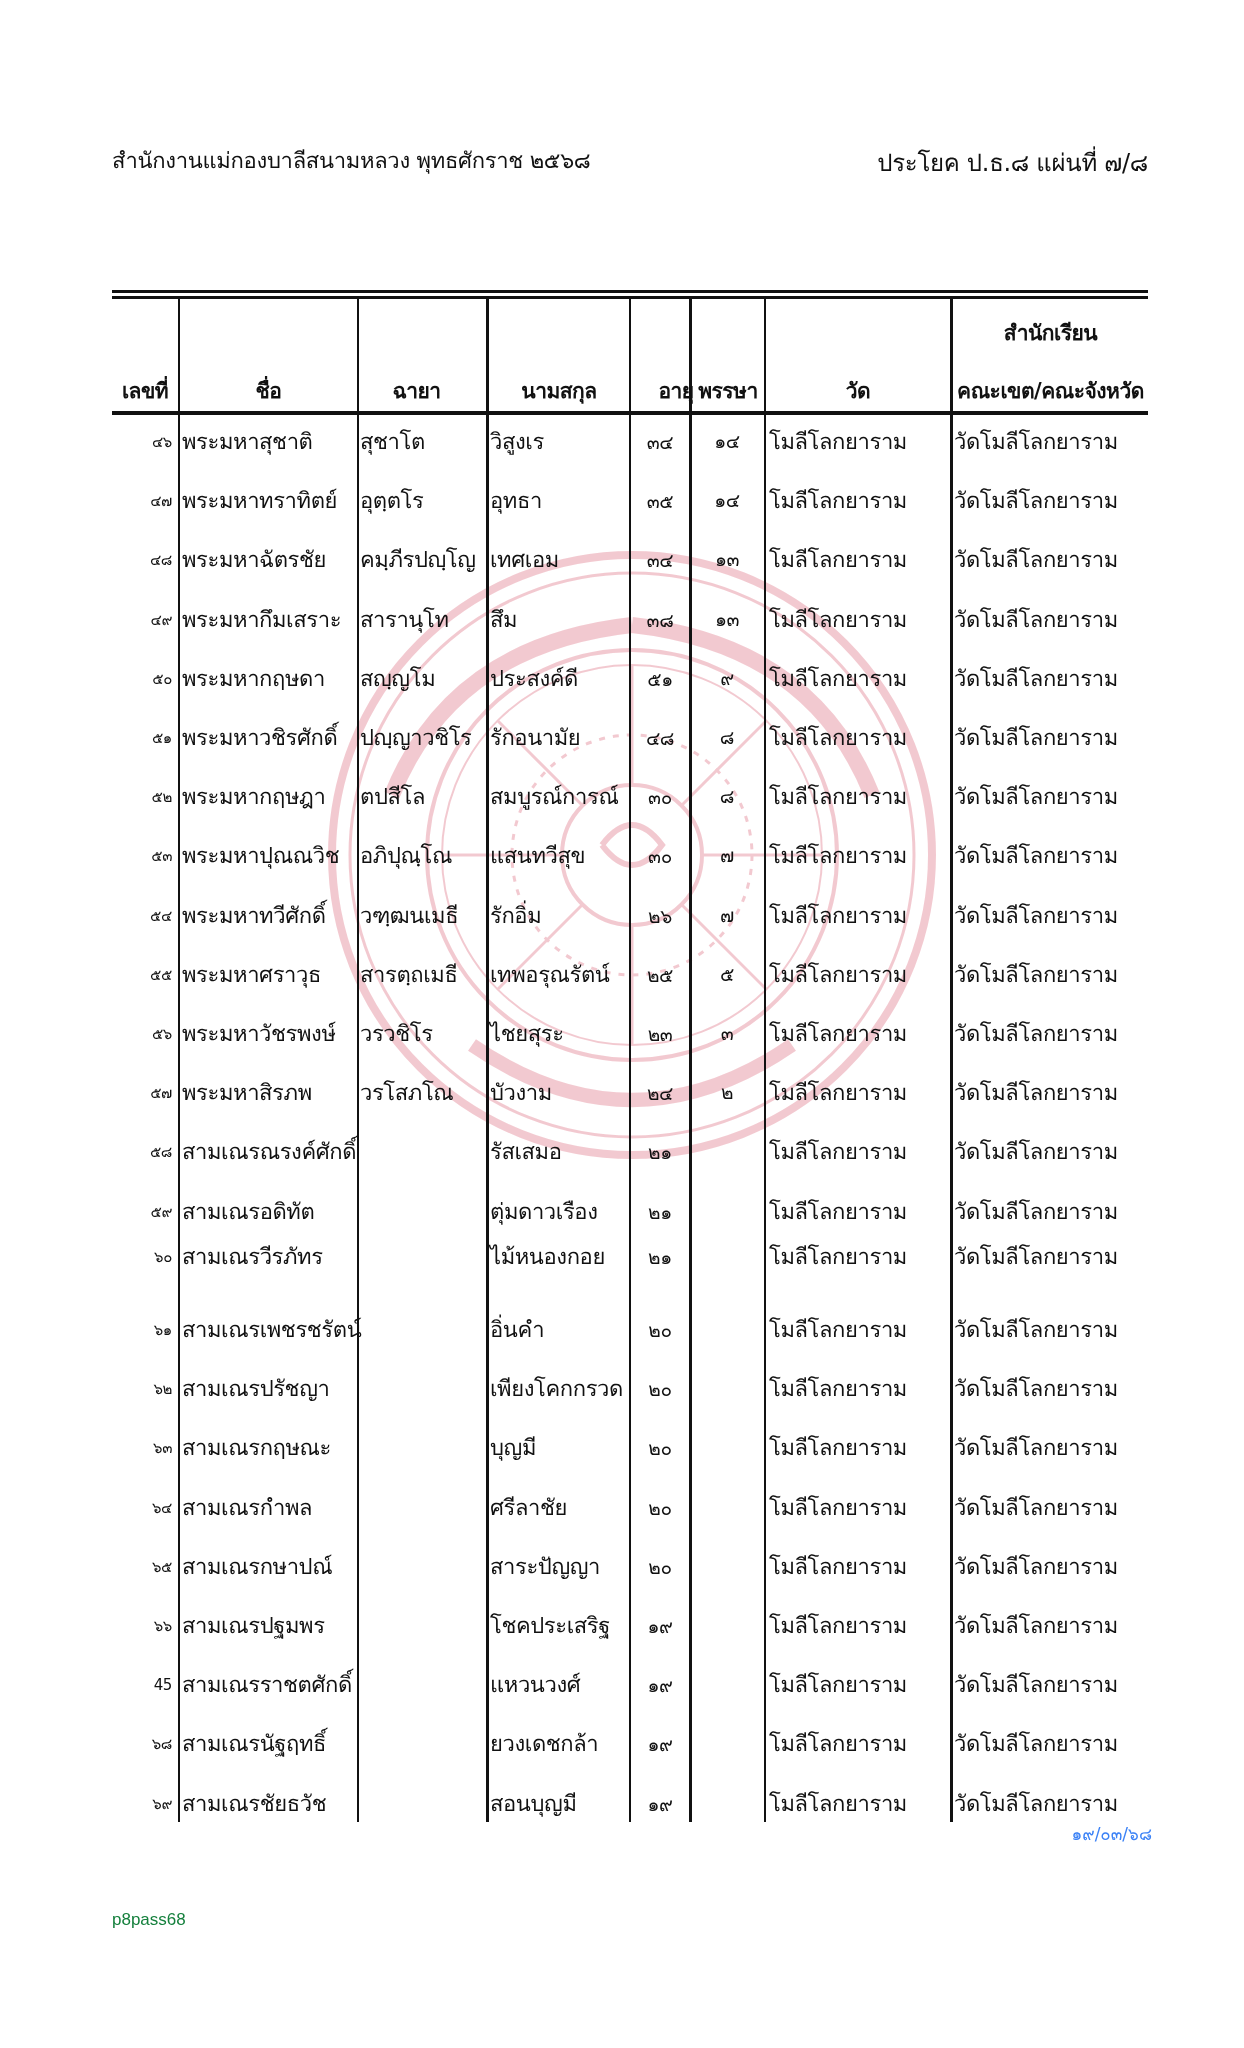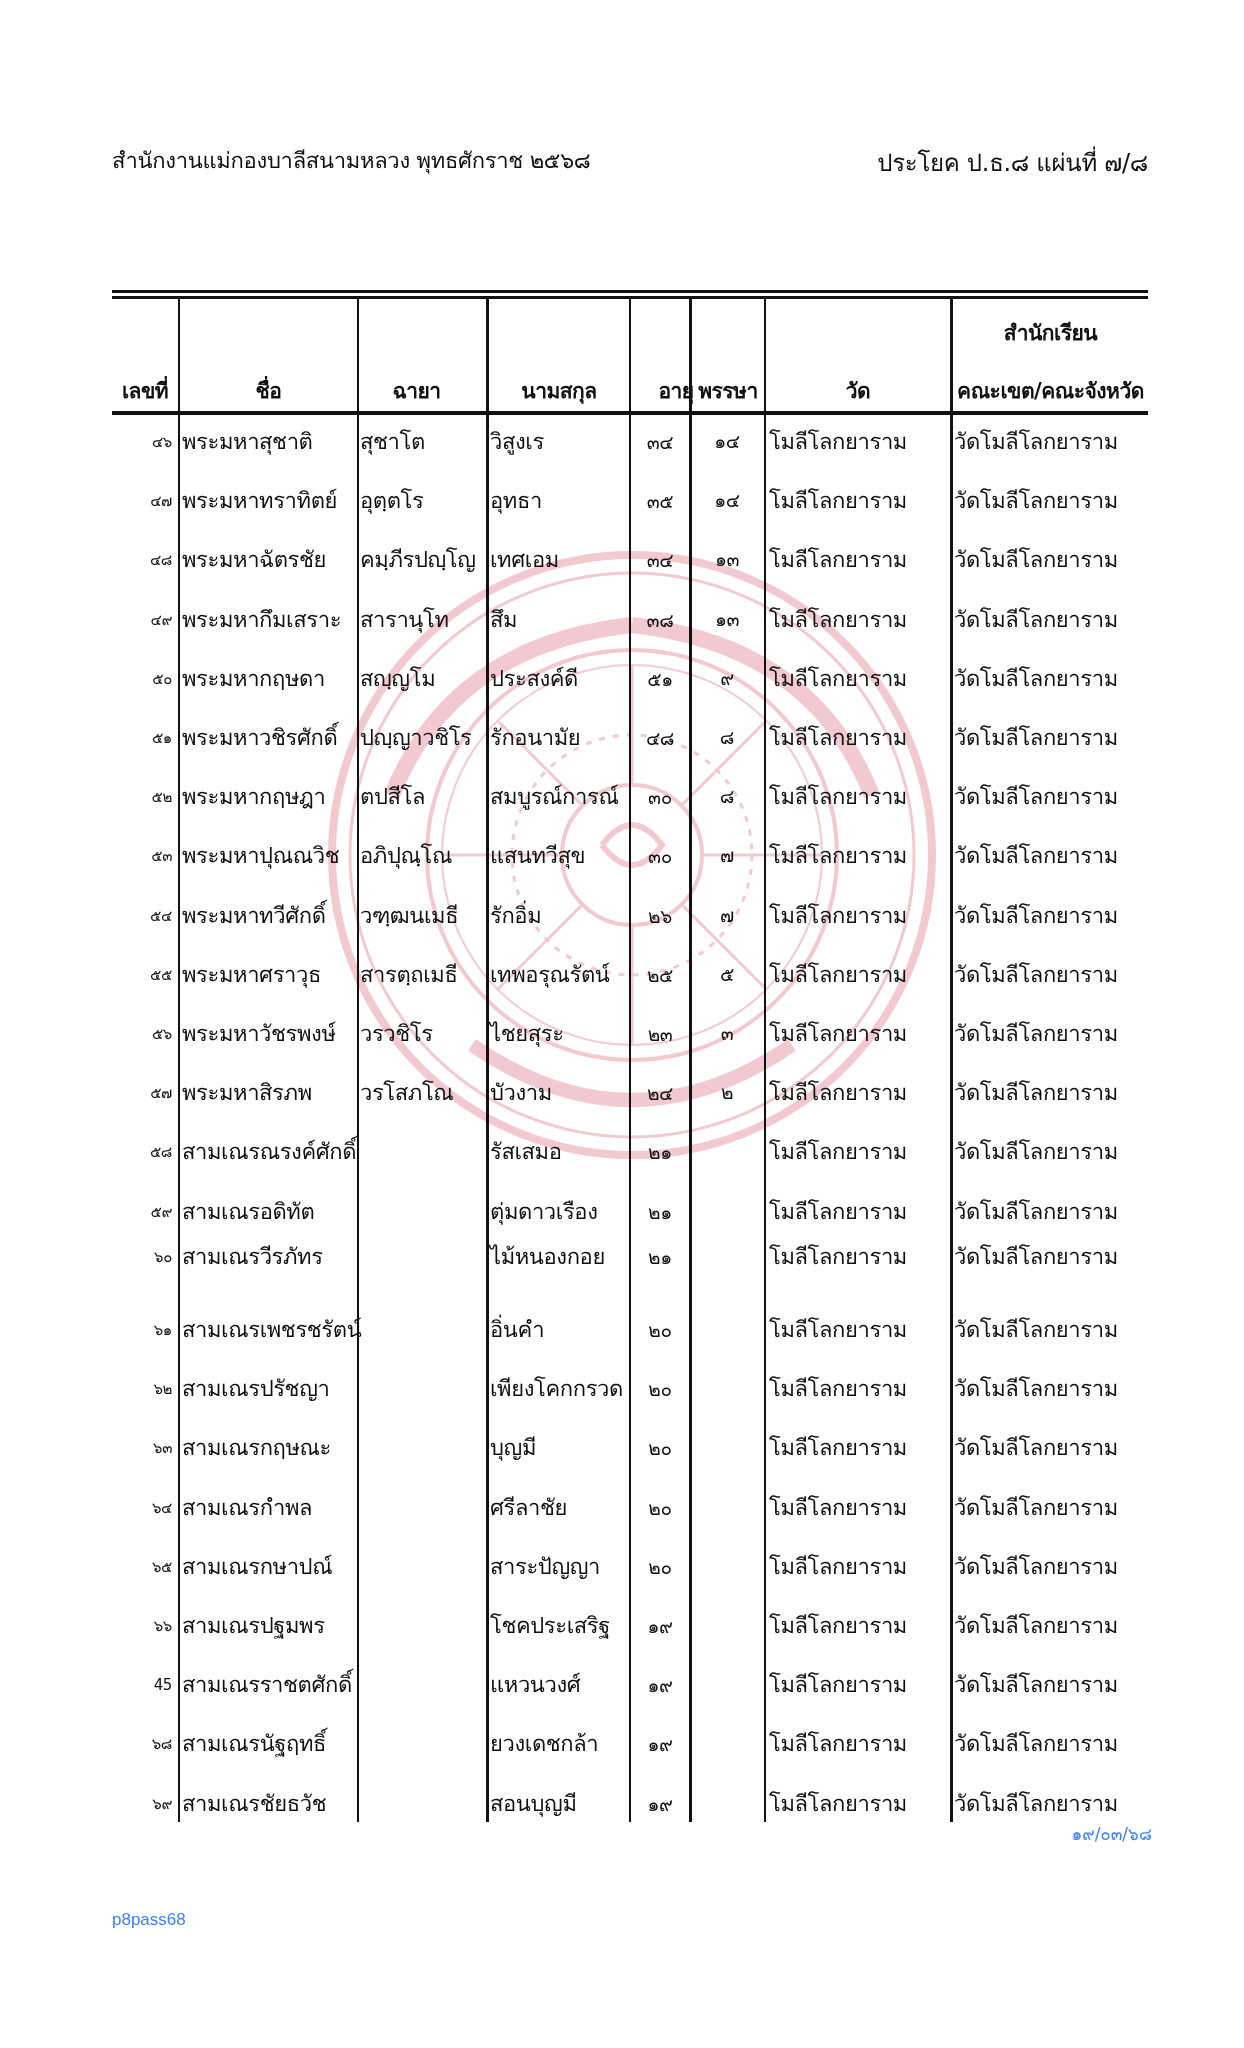--- a/index.html
+++ b/index.html
@@ -18,21 +18,21 @@
   .row { position: absolute; left: 0; width: 1036px; height: 59px; }
   .cell { position: absolute; top: 0; font-size: 22px; letter-spacing: -0.4px; white-space: nowrap; line-height: 30px; }
   .c-no   { left: 0;   width: 60px; text-align: right; font-size: 15px; }
   .c-name { left: 70px; }
   .c-alias{ left: 248px; }
   .c-sur  { left: 378px; }
   .c-age  { left: 520px; width: 56px; text-align: center; font-size: 19px; }
   .c-vas  { left: 580px; width: 70px; text-align: center; font-size: 19px; font-family: Liberation Serif, serif; }
   .c-wat  { left: 657px; }
   .c-sch  { left: 842px; }
-  .ftr-left { position: absolute; left: 112px; top: 1910px; font-size: 17px; color: #3b82f6; font-family: "Liberation Sans", sans-serif; }
+  .ftr-left { position: absolute; left: 112px; top: 1910px; font-size: 17px; color: #15803d; font-family: "Liberation Sans", sans-serif; }
   .ftr-right { position: absolute; right: 92px; top: 1820px; font-size: 17px; color: #3b82f6; }
 </style>
 </head>
 <body>
 
 <div class="hdr-left">สำนักงานแม่กองบาลีสนามหลวง  พุทธศักราช ๒๕๖๘</div>
 <div class="hdr-right">ประโยค ป.ธ.๘ แผ่นที่ ๗/๘</div>
 
 <svg class="watermark" viewBox="0 0 620 620" xmlns="http://www.w3.org/2000/svg">
   <g fill="none" stroke="#c8102e">

